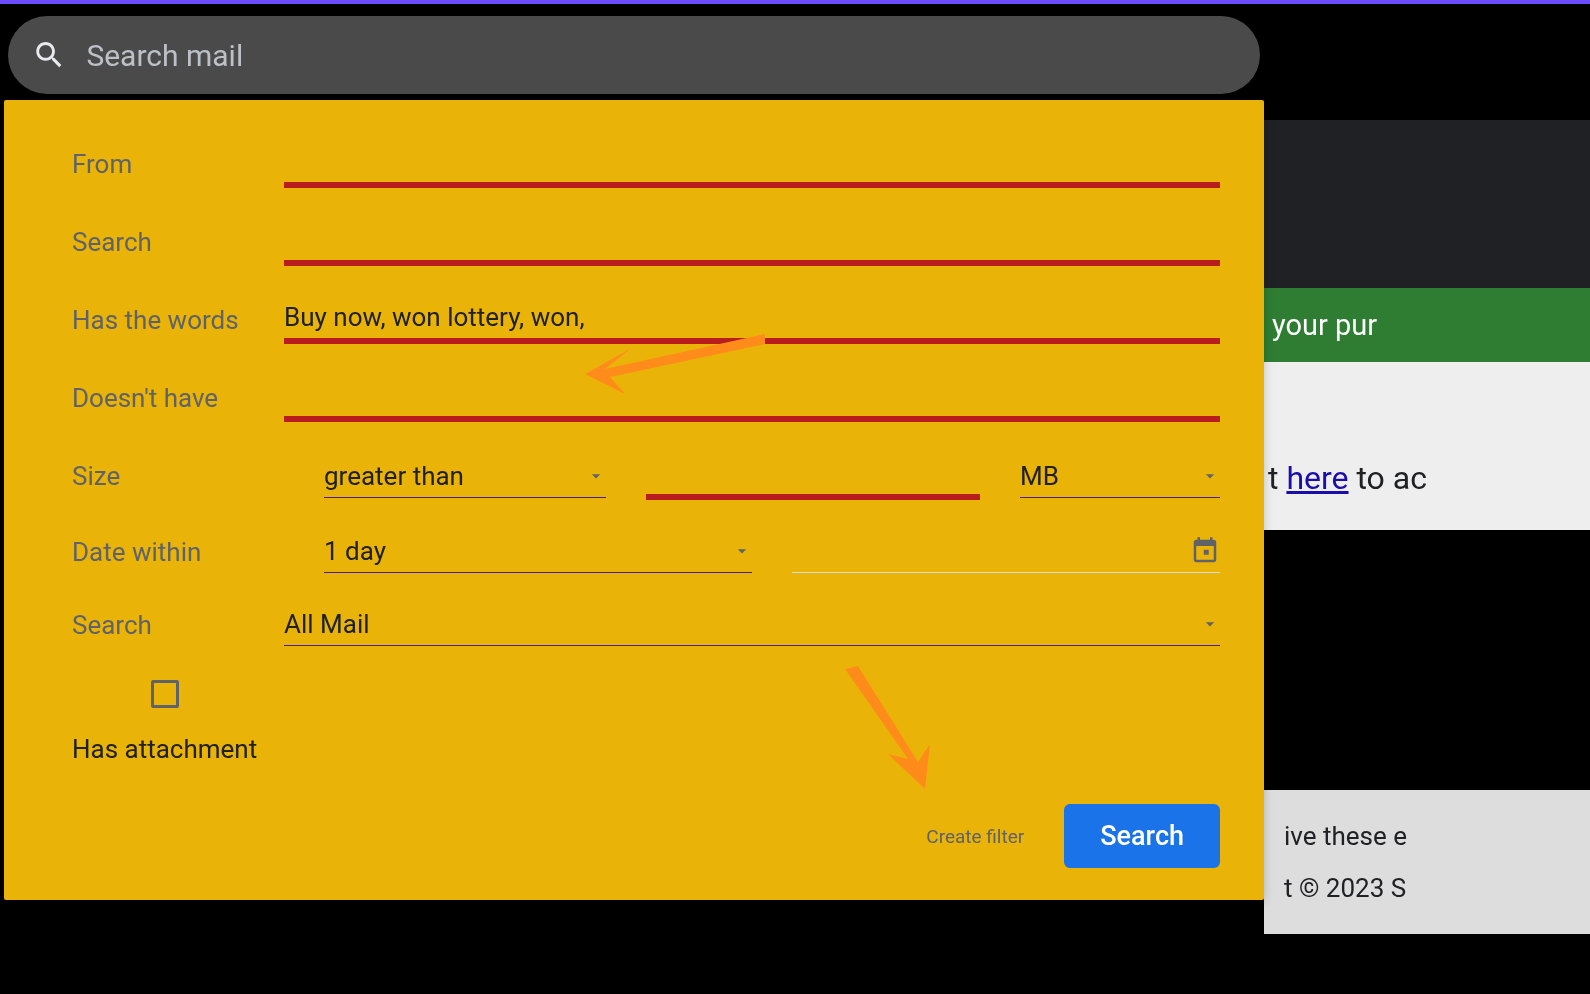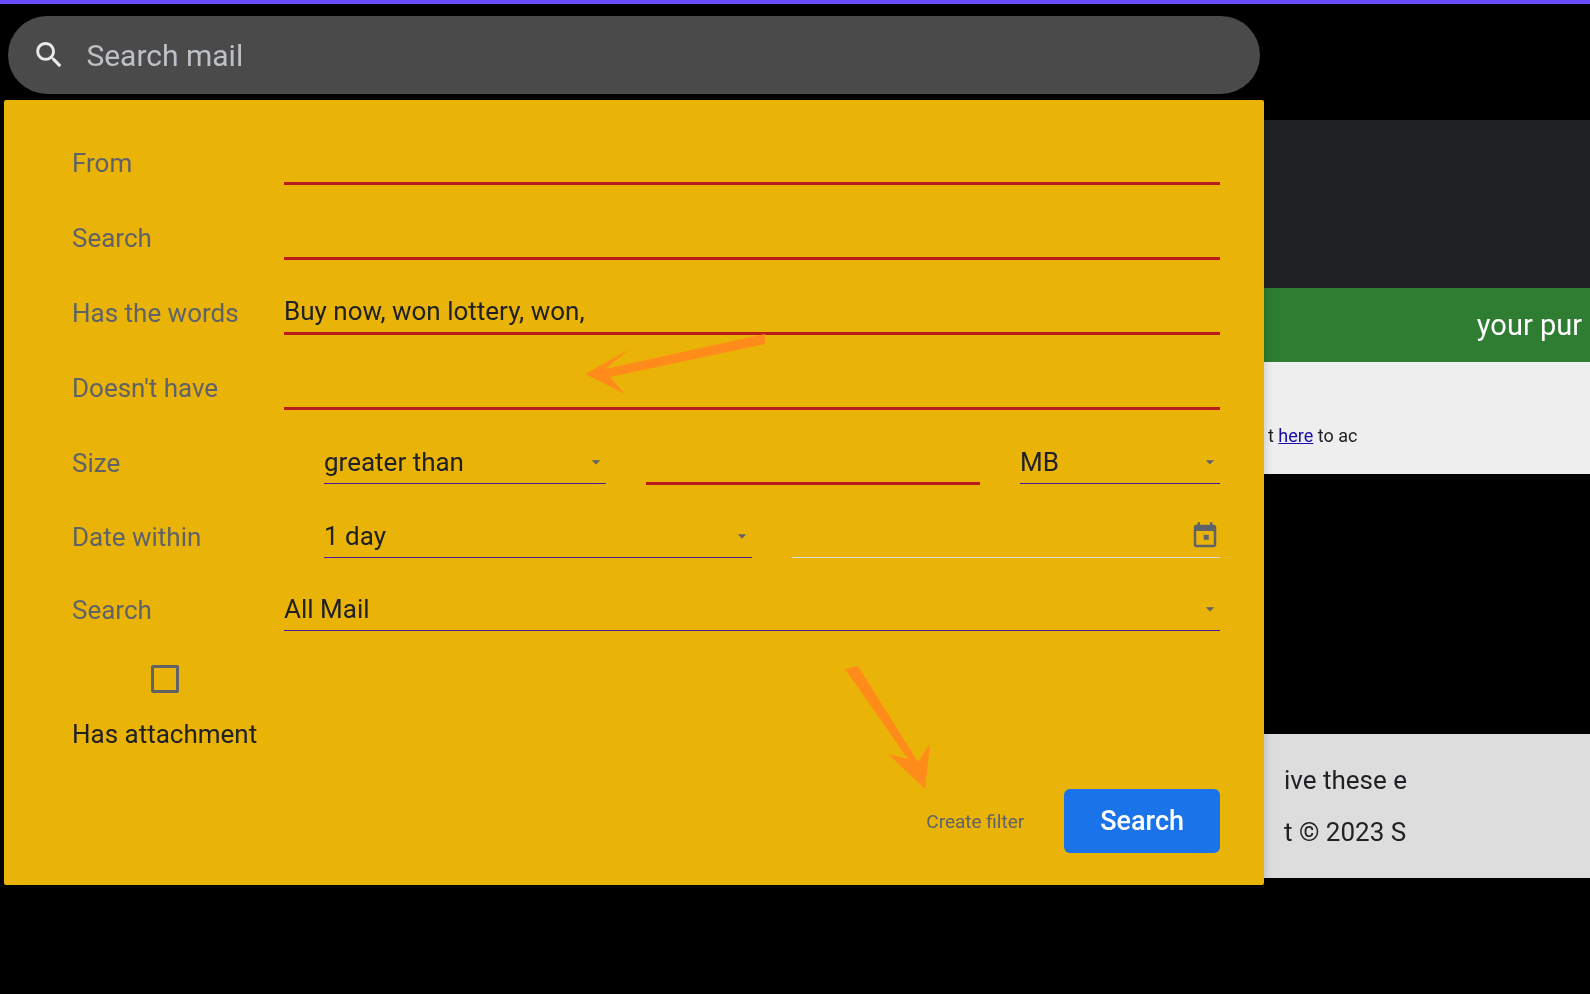--- a/index.html
+++ b/index.html
@@ -60,21 +60,21 @@
     }
     .form-label {
       width: 212px;
       color: #5f6368;
       font-size: 26px;
       flex-shrink: 0;
     }
     .form-input {
       flex: 1;
       border: none;
-      border-bottom: 3px solid #b91c1c;
+      border-bottom: 6px solid #b91c1c;
       font-size: 26px;
       color: #202124;
       padding: 6px 0;
       outline: none;
       background: transparent;
     }
     .size-row {
       display: flex;
       align-items: center;
       gap: 40px;
@@ -181,27 +181,26 @@
       background: #202124;
       height: 168px;
     }
     .bg-green {
       background: #2e7d32;
       color: #fff;
       font-size: 29px;
       padding: 20px 8px;
       white-space: nowrap;
       overflow: hidden;
-      text-align: right;
     }
     .bg-light {
       background: #eee;
       padding: 20px 4px;
       white-space: nowrap;
-      font-size: 18px;
+      font-size: 32px;
       line-height: 2;
       overflow: hidden;
     }
     .bg-link {
       color: #1a0dab;
       text-decoration: underline;
     }
     .bg-gray {
       background: #ddd;
       margin-top: 260px;

